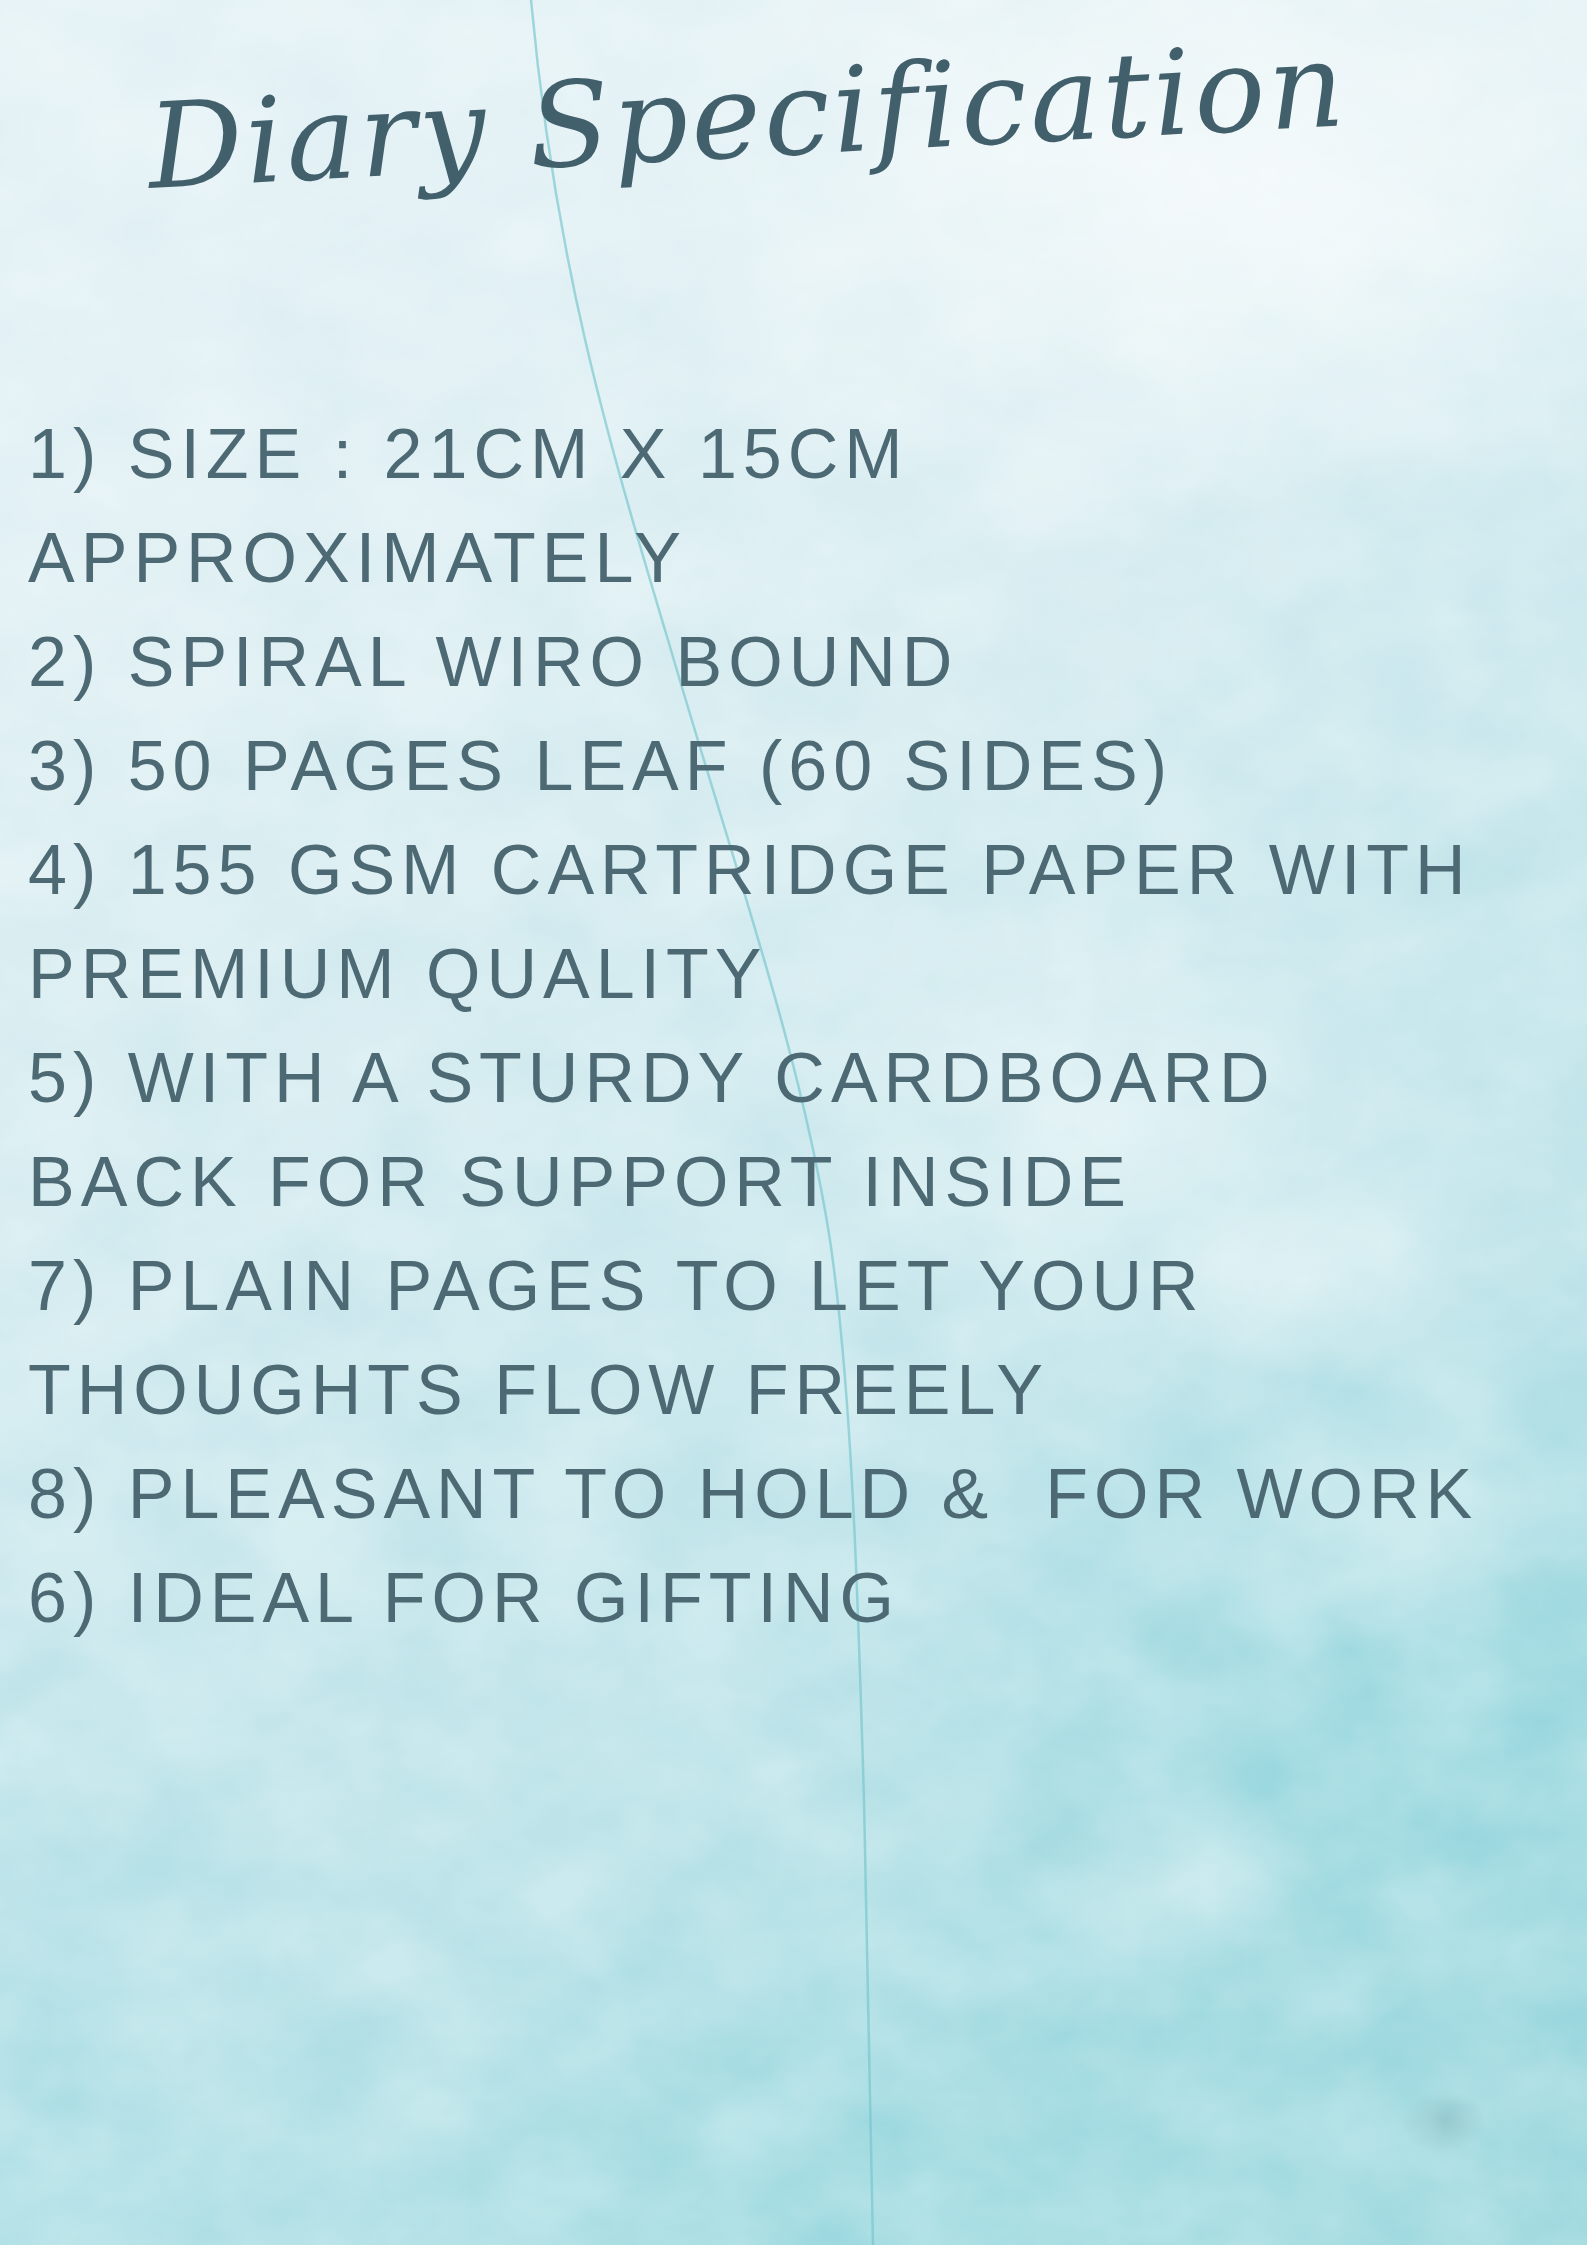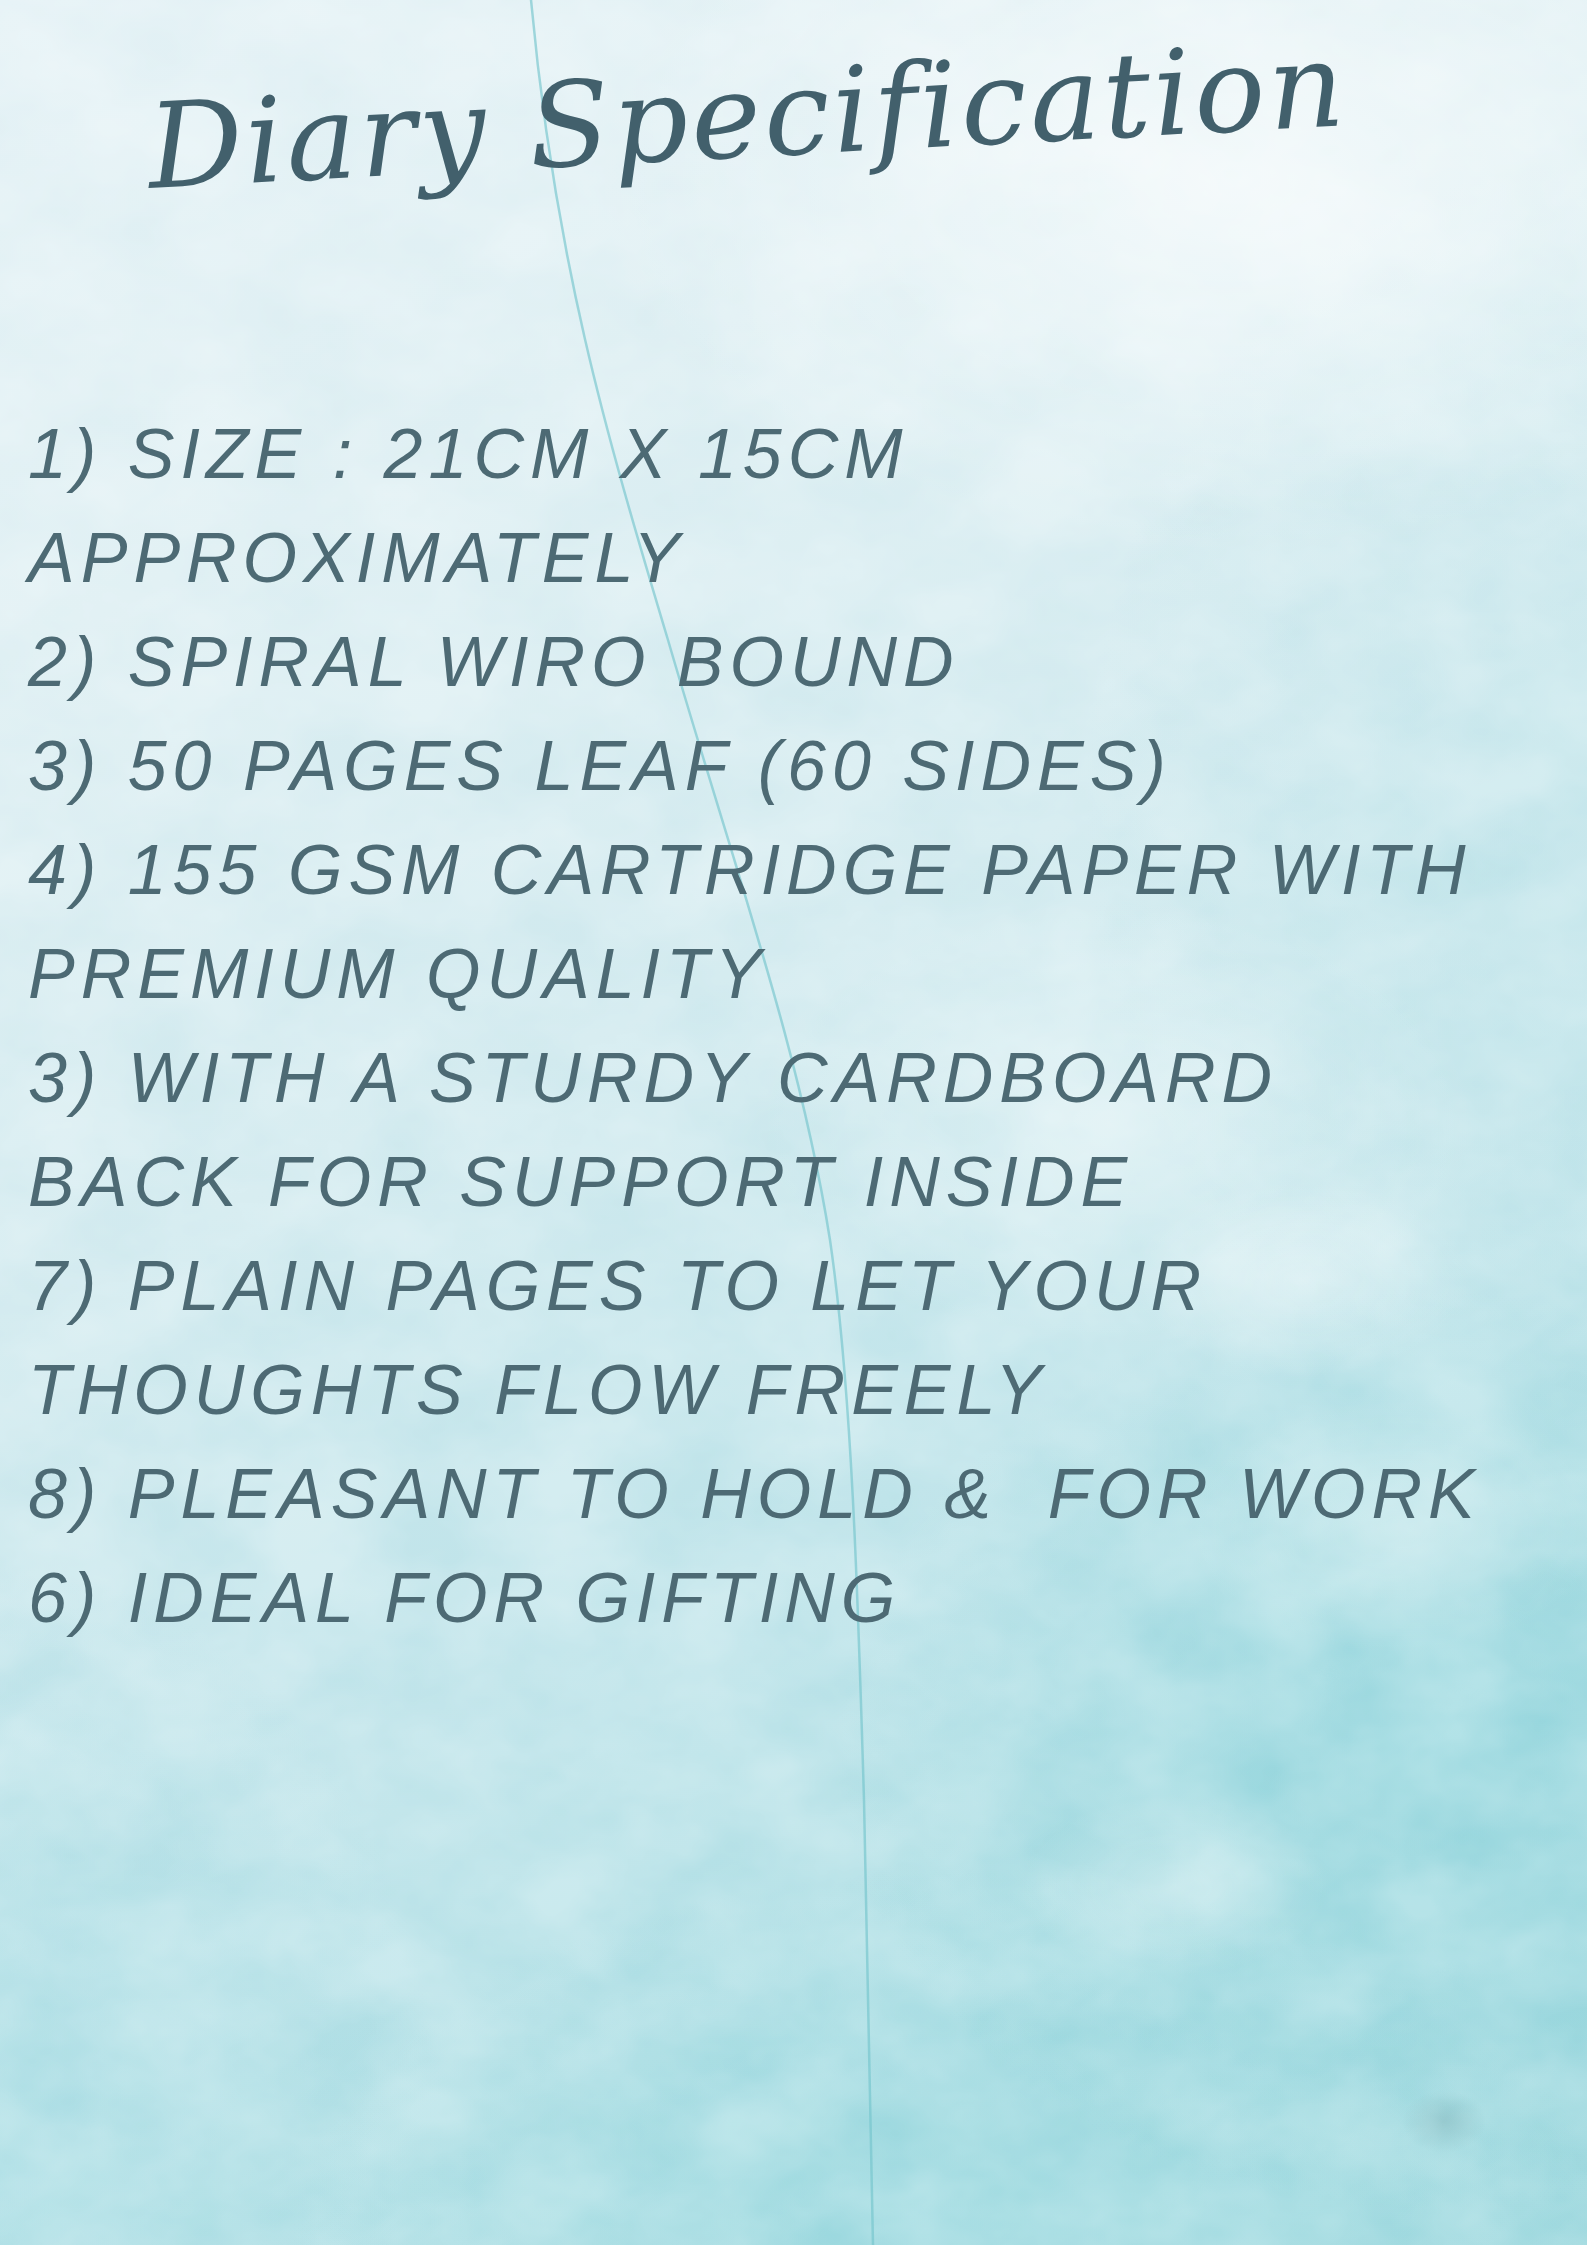--- a/index.html
+++ b/index.html
@@ -60,21 +60,20 @@
     top: 402px;
     right: 16px;
     color: #4d6a74;
     font-size: 70px;
     font-weight: 400;
     line-height: 104px;
     letter-spacing: 6px;
   }
   .spec-line {
     white-space: pre; 
-    font-style: italic;
   }
 </style>
 </head>
 <body>
 
 <div class="canvas">
 
   <svg class="grain" width="1587" height="2245" viewBox="0 0 1587 2245" xmlns="http://www.w3.org/2000/svg">
     <filter id="wcgrain" x="0" y="0" width="100%" height="100%">
       <feTurbulence type="fractalNoise" baseFrequency="0.008 0.011" numOctaves="4" seed="11" result="n"></feTurbulence>
@@ -99,21 +98,21 @@
         <div class="spec-line">2) SPIRAL WIRO BOUND</div>
       </div>
       <div class="spec-item">
         <div class="spec-line">3) 50 PAGES LEAF (60 SIDES)</div>
       </div>
       <div class="spec-item">
         <div class="spec-line">4) 155 GSM CARTRIDGE PAPER WITH</div>
         <div class="spec-line">PREMIUM QUALITY</div>
       </div>
       <div class="spec-item">
-        <div class="spec-line">3) WITH A STURDY CARDBOARD</div>
+        <div class="spec-line">5) WITH A STURDY CARDBOARD</div>
         <div class="spec-line">BACK FOR SUPPORT INSIDE</div>
       </div>
       <div class="spec-item">
         <div class="spec-line">7) PLAIN PAGES TO LET YOUR</div>
         <div class="spec-line">THOUGHTS FLOW FREELY</div>
       </div>
       <div class="spec-item">
         <div class="spec-line">8) PLEASANT TO HOLD &amp;  FOR WORK</div>
       </div>
       <div class="spec-item">

